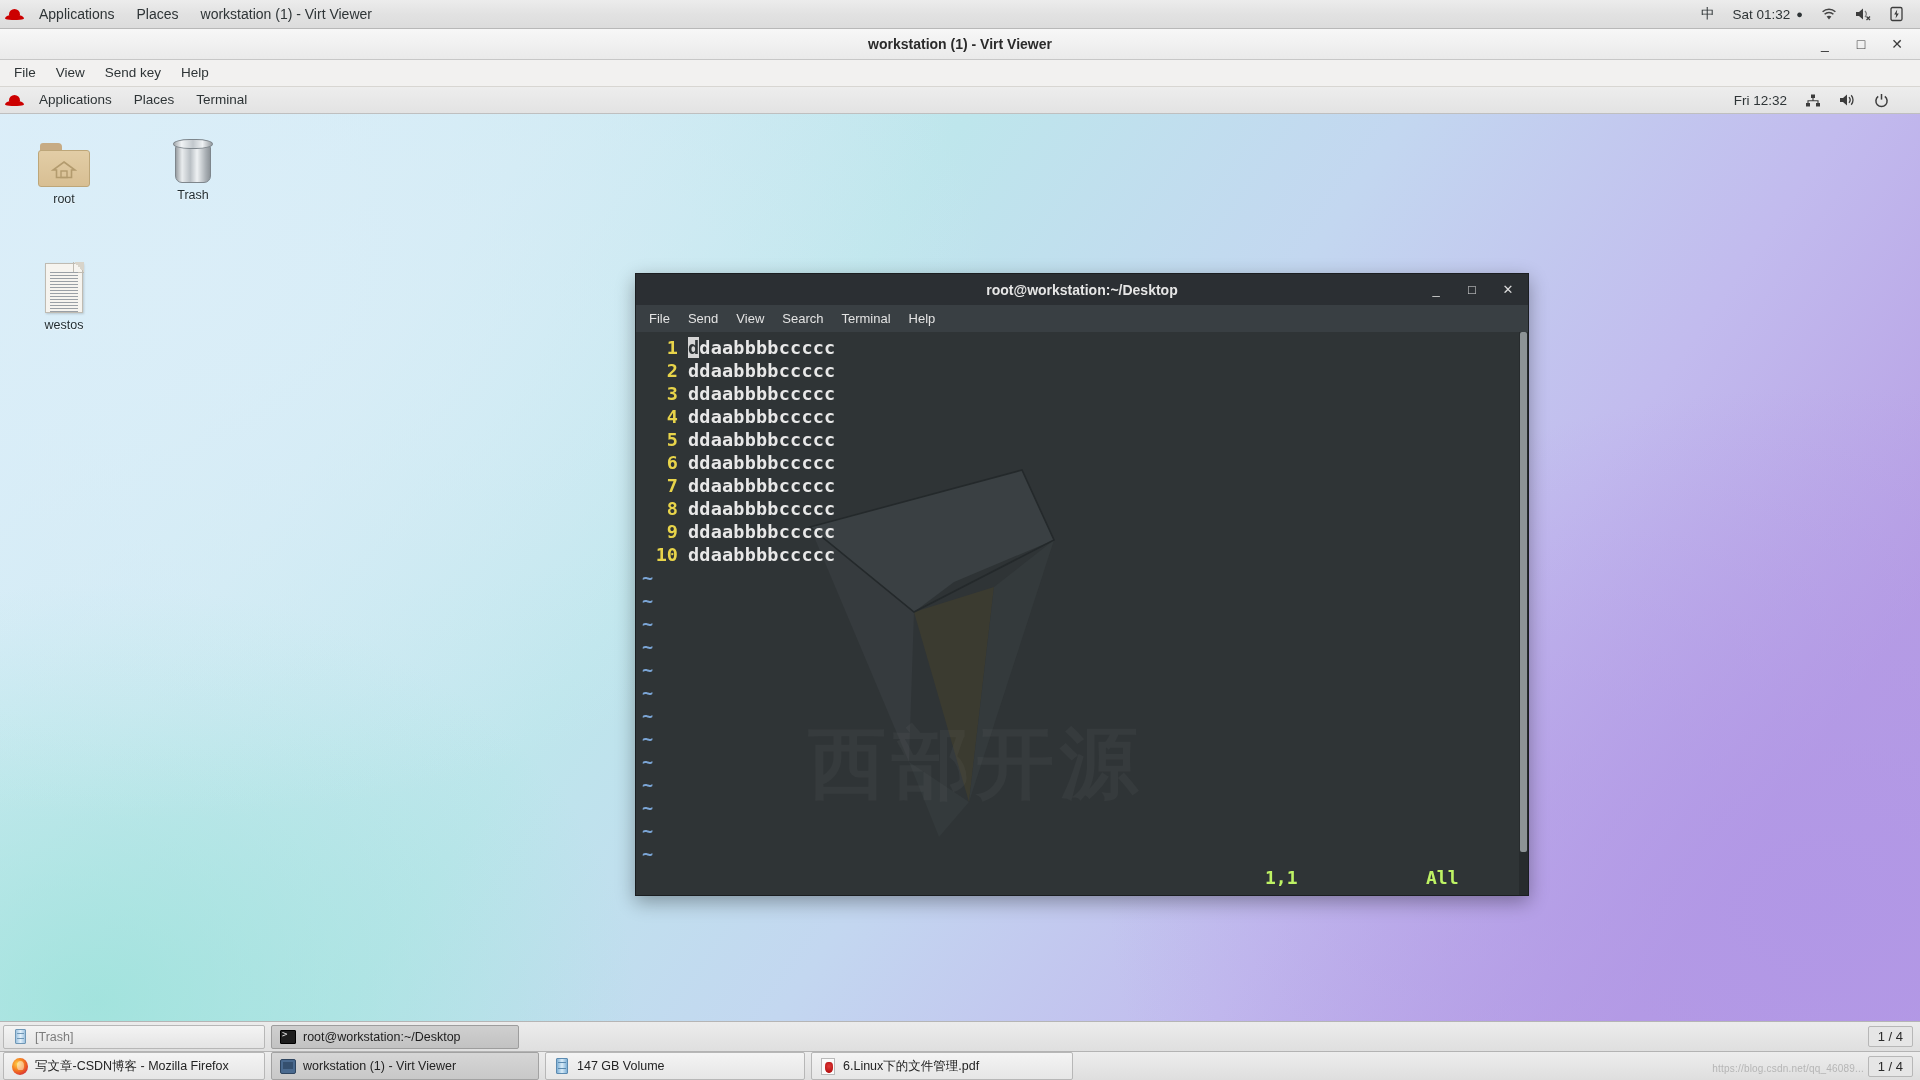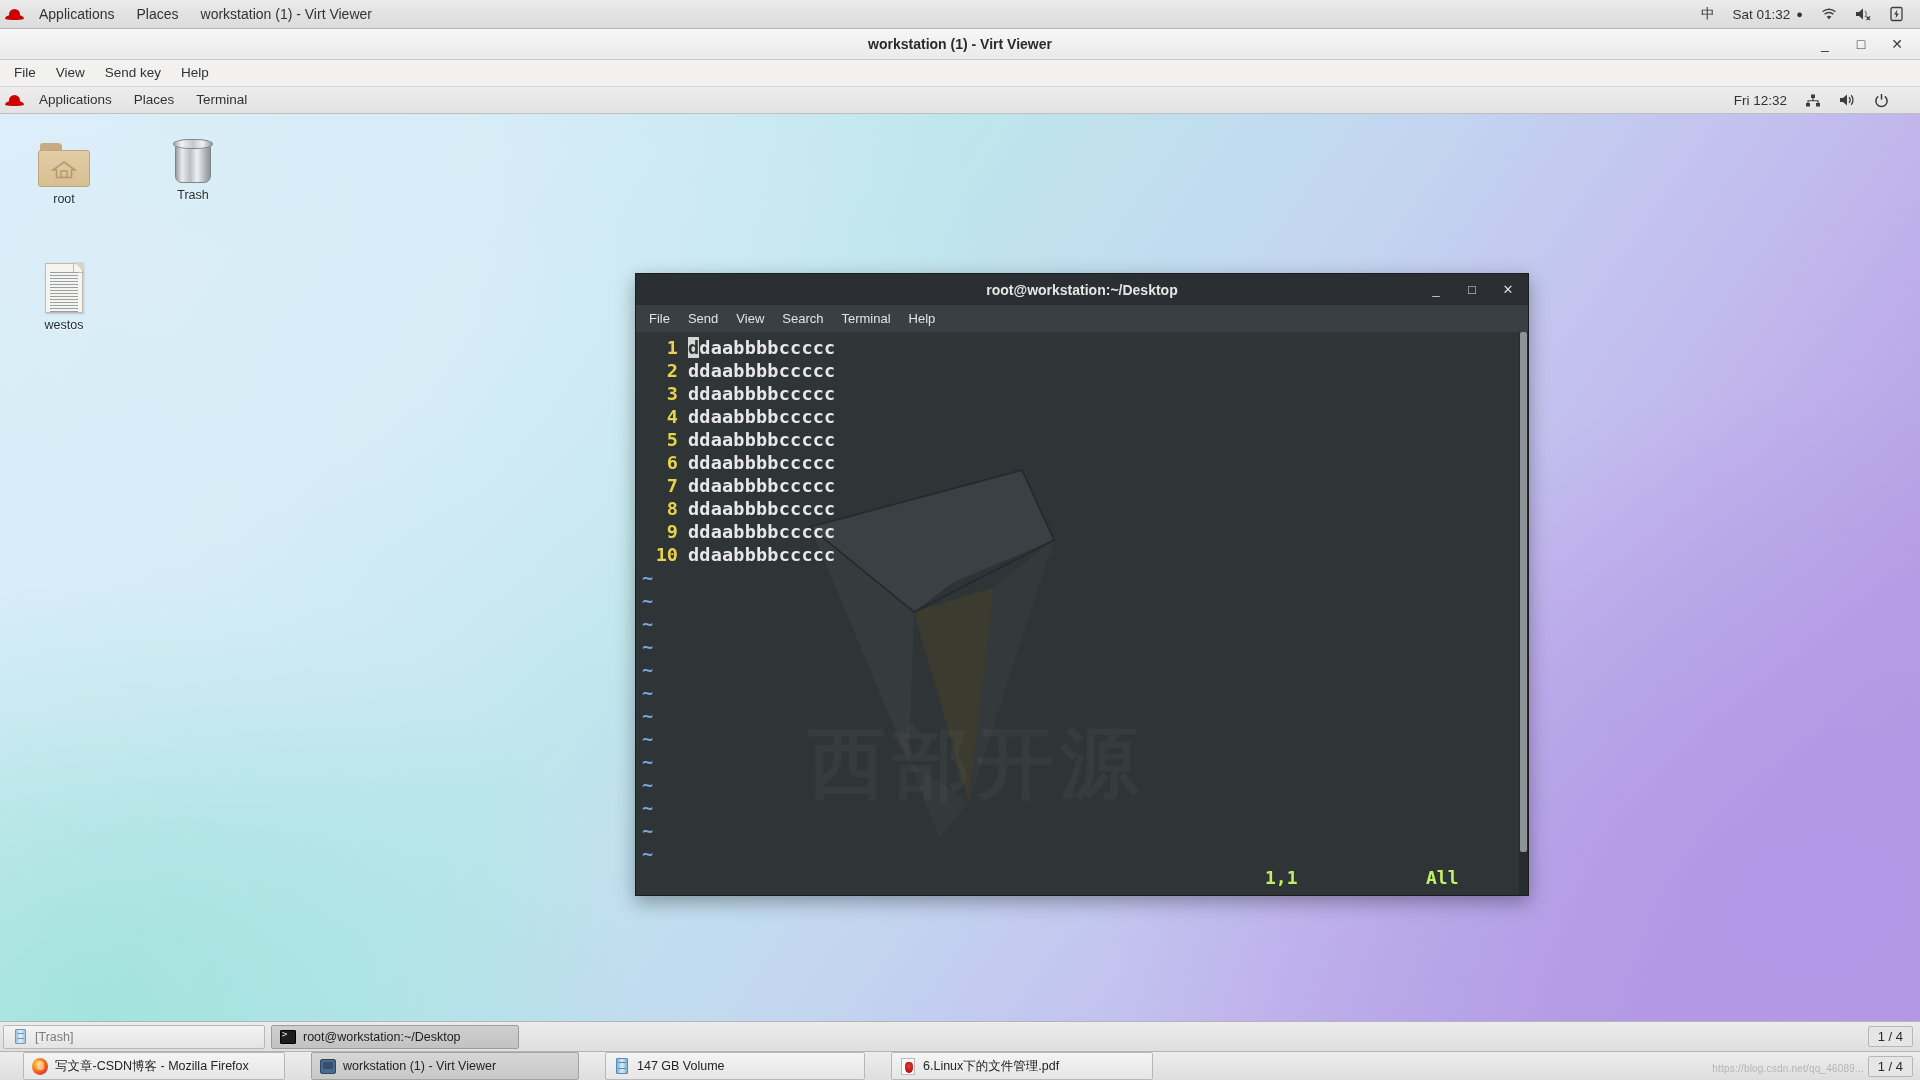--- a/index.html
+++ b/index.html
@@ -237,21 +237,21 @@
     position: absolute; left: 0; bottom: 0; width: 1920px; height: 29px;
     background: linear-gradient(to bottom,#ededed 0%, #dedede 100%);
     border-top: 1px solid #b3b3b3;
     display: flex; align-items: center; padding: 0 3px; z-index: 20;
   }
   .ht-item {
     height: 28px; display:flex; align-items:center; gap: 7px;
     padding: 0 8px; font-size: 12.5px; color: #242424;
     border: 1px solid #b7b7b7; border-radius: 2px;
     background: linear-gradient(to bottom,#f4f4f4 0%, #e6e6e6 100%);
-    margin-right: 6px; cursor: default; white-space: nowrap; margin-left: 20px;
+    margin-right: 6px; cursor: default; white-space: nowrap;
   }
   .ht-item.w1 { width: 262px; }
   .ht-item.w2 { width: 268px; background: linear-gradient(to bottom,#d6d6d6,#c8c8c8); border-color:#a2a2a2;}
   .ht-item.w3 { width: 260px; }
   .ht-item.w4 { width: 262px; }
   .ht-ws {
     margin-left:auto; margin-right: 4px; font-size: 13px; color:#2b2b2b;
     padding: 2px 9px; border: 1px solid #b7b7b7; background:#e6e6e6; border-radius:2px;
   }
   .ico-ff { width:17px;height:17px;border-radius:50%;

